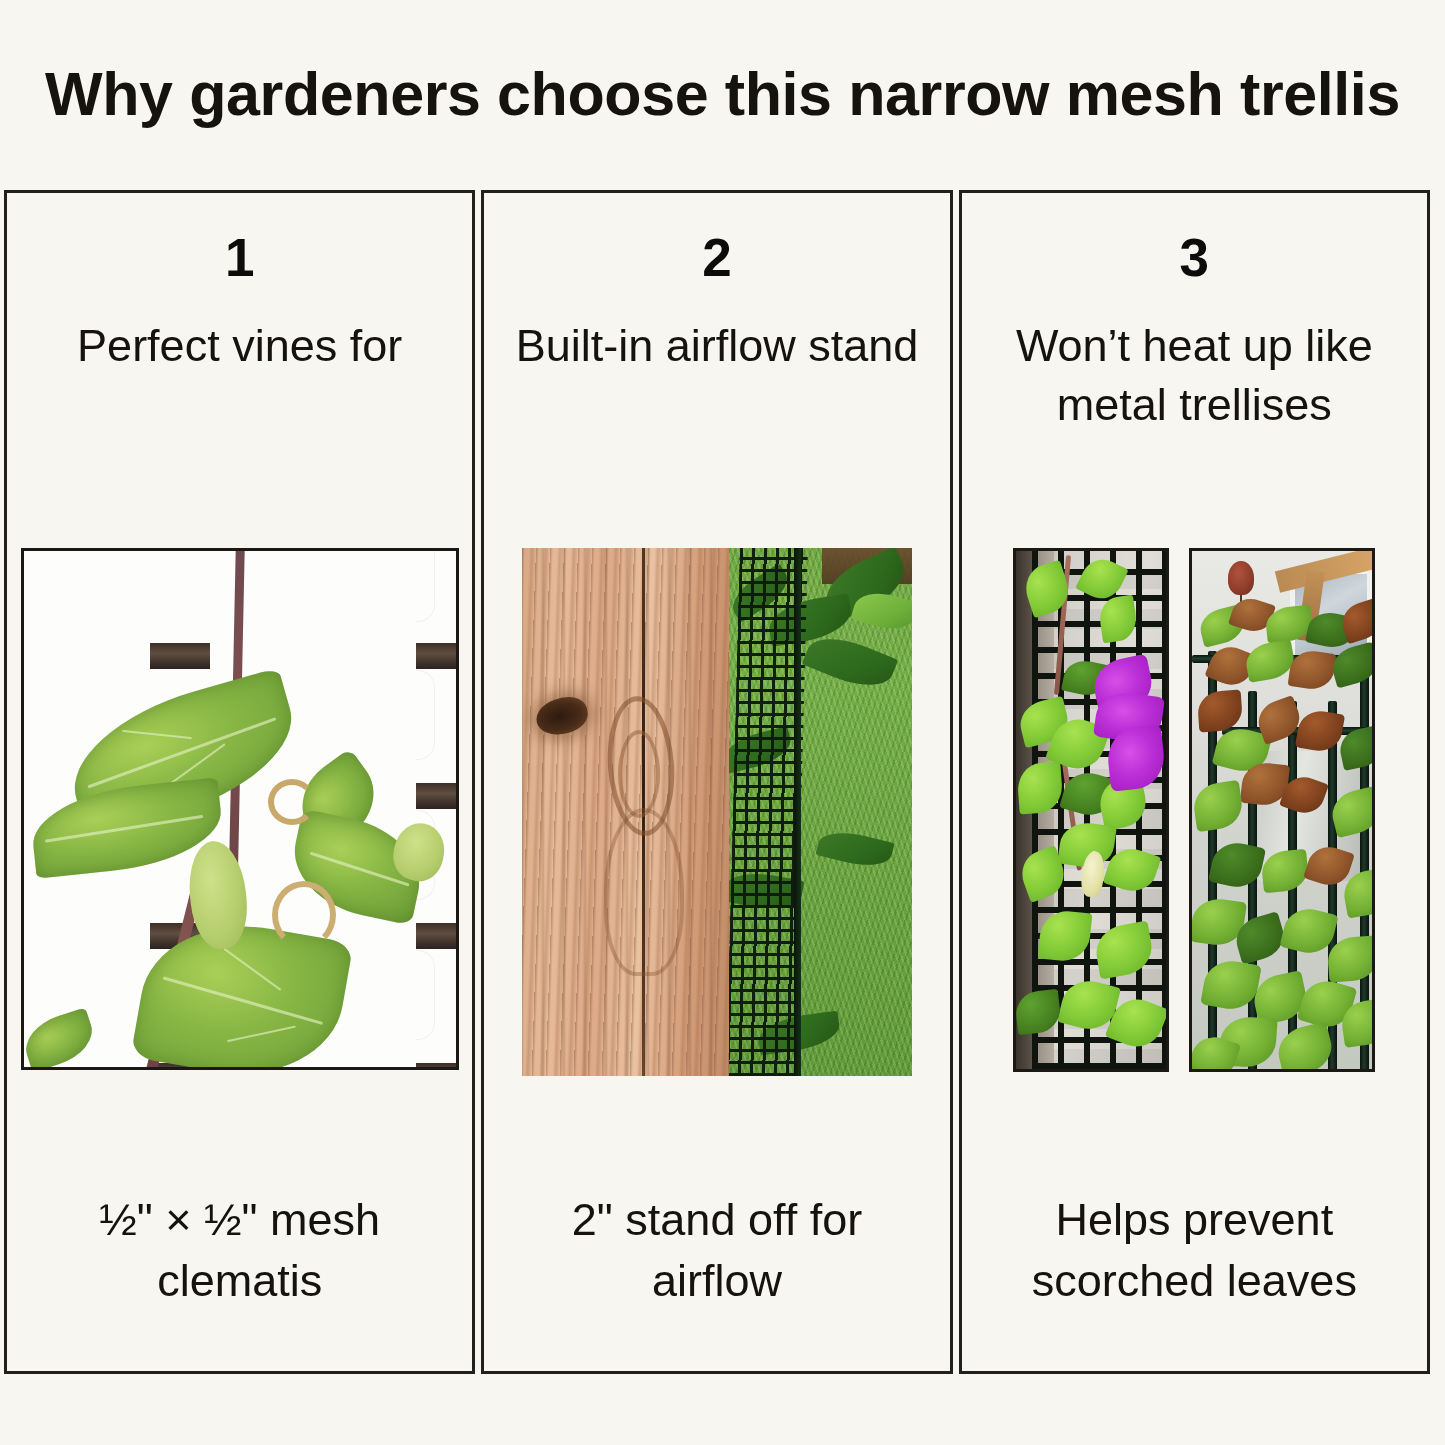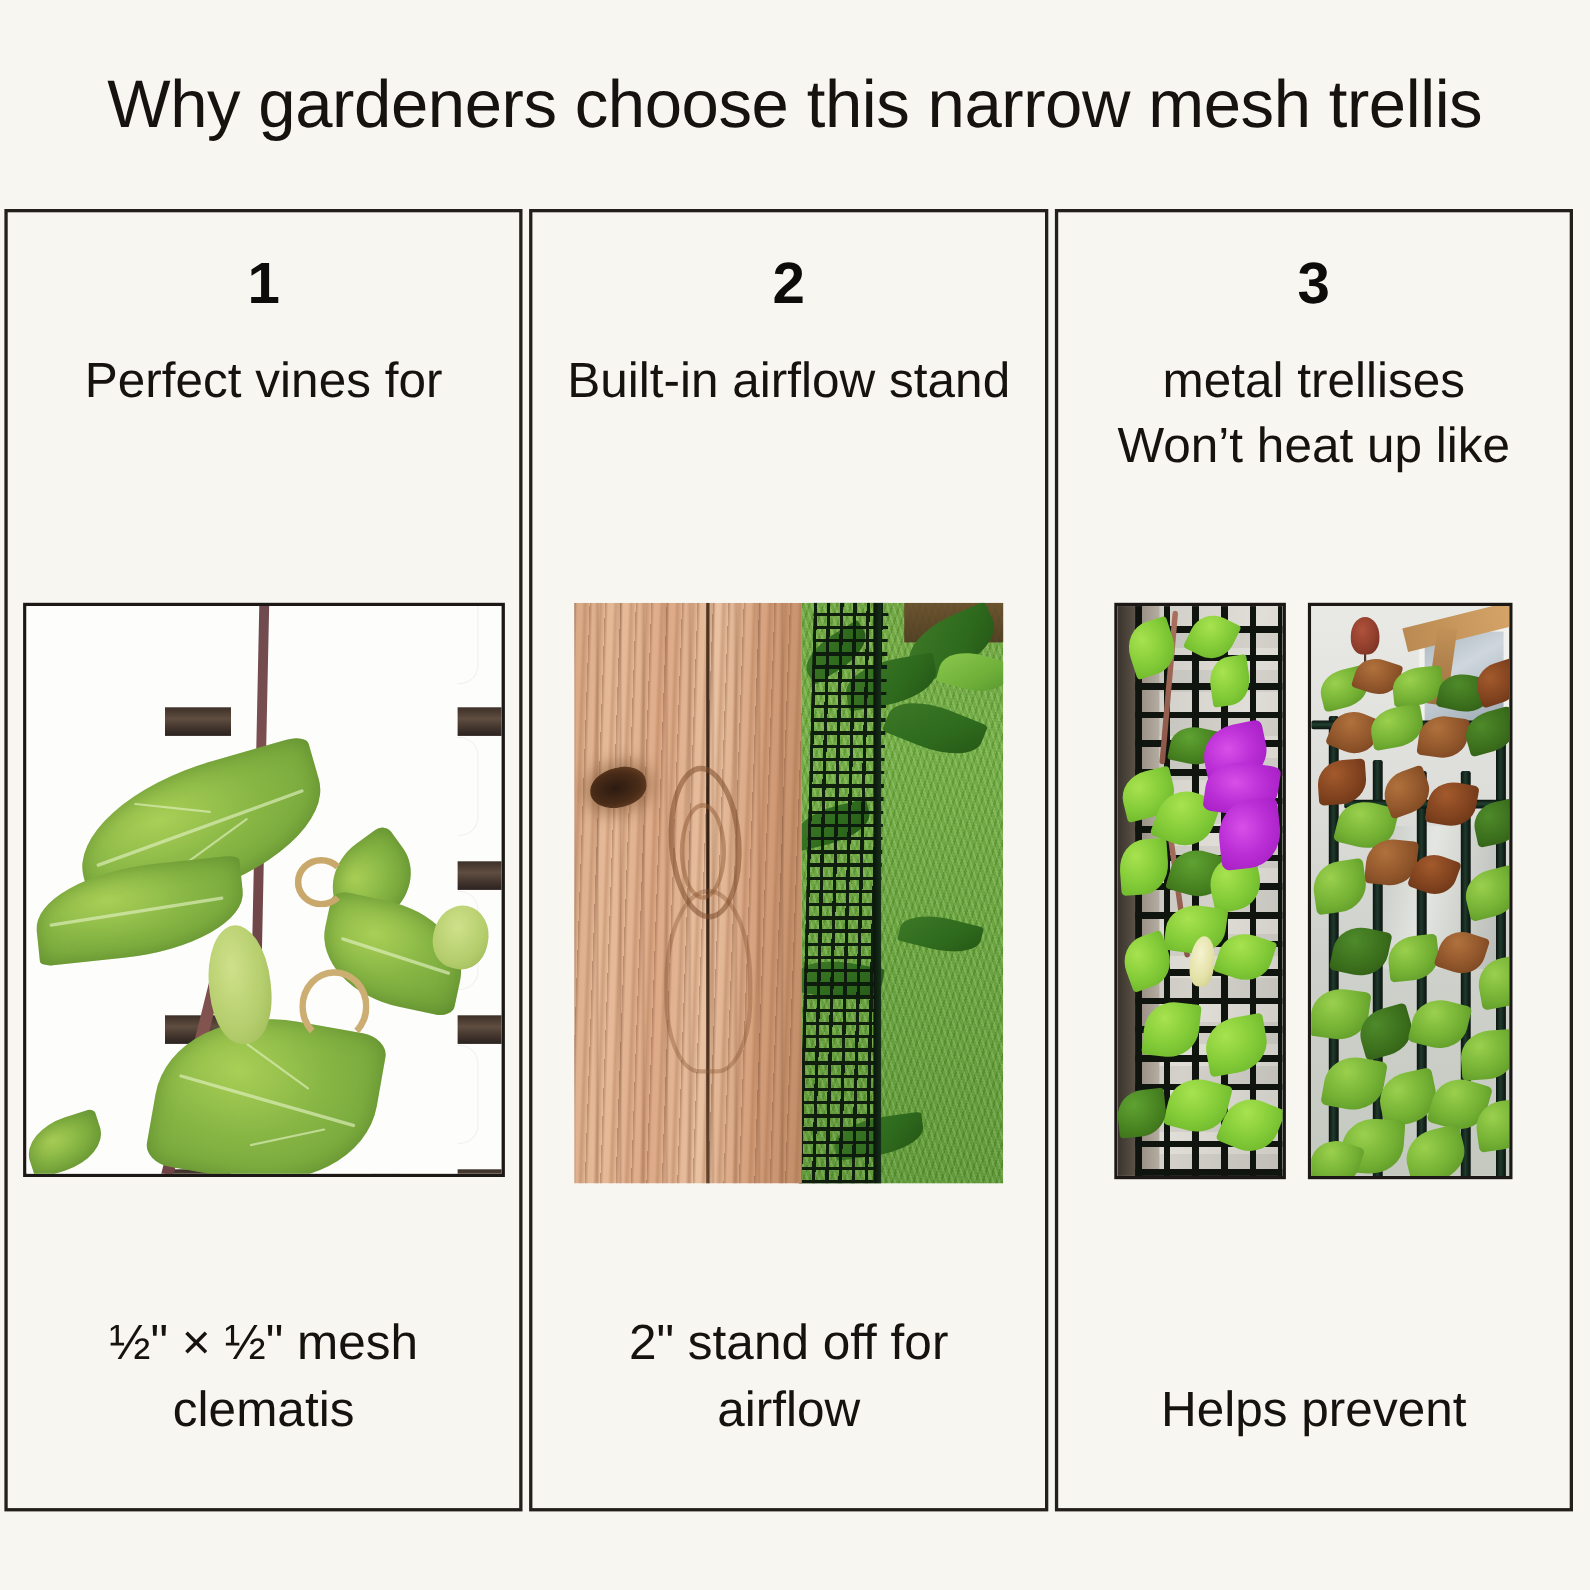--- a/index.html
+++ b/index.html
@@ -23,21 +23,21 @@
 
   
   .title {
     position: absolute;
     left: 0;
     top: 62px;
     width: 1445px;
     text-align: center;
     font-size: 61px;
     line-height: 1.05;
-    font-weight: 400;
+    font-weight: 700;
     color: #15120f;
     letter-spacing: -0.4px;
     white-space: nowrap;
   }
 
   
   .panels {
     position: absolute;
     left: 4px;
     top: 190px;
@@ -462,22 +462,22 @@
 
       <div class="panel-caption">
         <div>2" stand off for</div>
         <div>airflow</div>
       </div>
     </div>
 
     <div class="panel">
       <div class="panel-num">3</div>
       <div class="panel-head">
+        <div>Won’t heat up like</div>
         <div>metal trellises</div>
-        <div>Won’t heat up like</div>
       </div>
 
       <div class="photo-row">
 
         <div class="photo p3a-photo">
           <div class="p3a-wall"></div>
           <div class="p3a-post"></div>
           <div class="p3a-post2"></div>
           <div class="grid3"></div>
 
@@ -557,17 +557,18 @@
           <div class="lb green" style="left:110px; top:430px; width:50px; height:46px; transform:rotate(16deg);"></div>
           <div class="lb green" style="left:150px; top:450px; width:46px; height:44px; transform:rotate(-8deg);"></div>
           <div class="lb green" style="left:28px;  top:466px; width:56px; height:50px; transform:rotate(4deg);"></div>
           <div class="lb green" style="left:86px;  top:476px; width:54px; height:46px; transform:rotate(-14deg);"></div>
           <div class="lb green" style="left:0px;   top:486px; width:44px; height:40px; transform:rotate(18deg);"></div>
         </div>
       </div>
 
       <div class="panel-caption">
         <div>Helps prevent</div>
+        <div>scorched leaves</div>
       </div>
     </div>
 
   </div>
 </div>
 
 </body></html>

